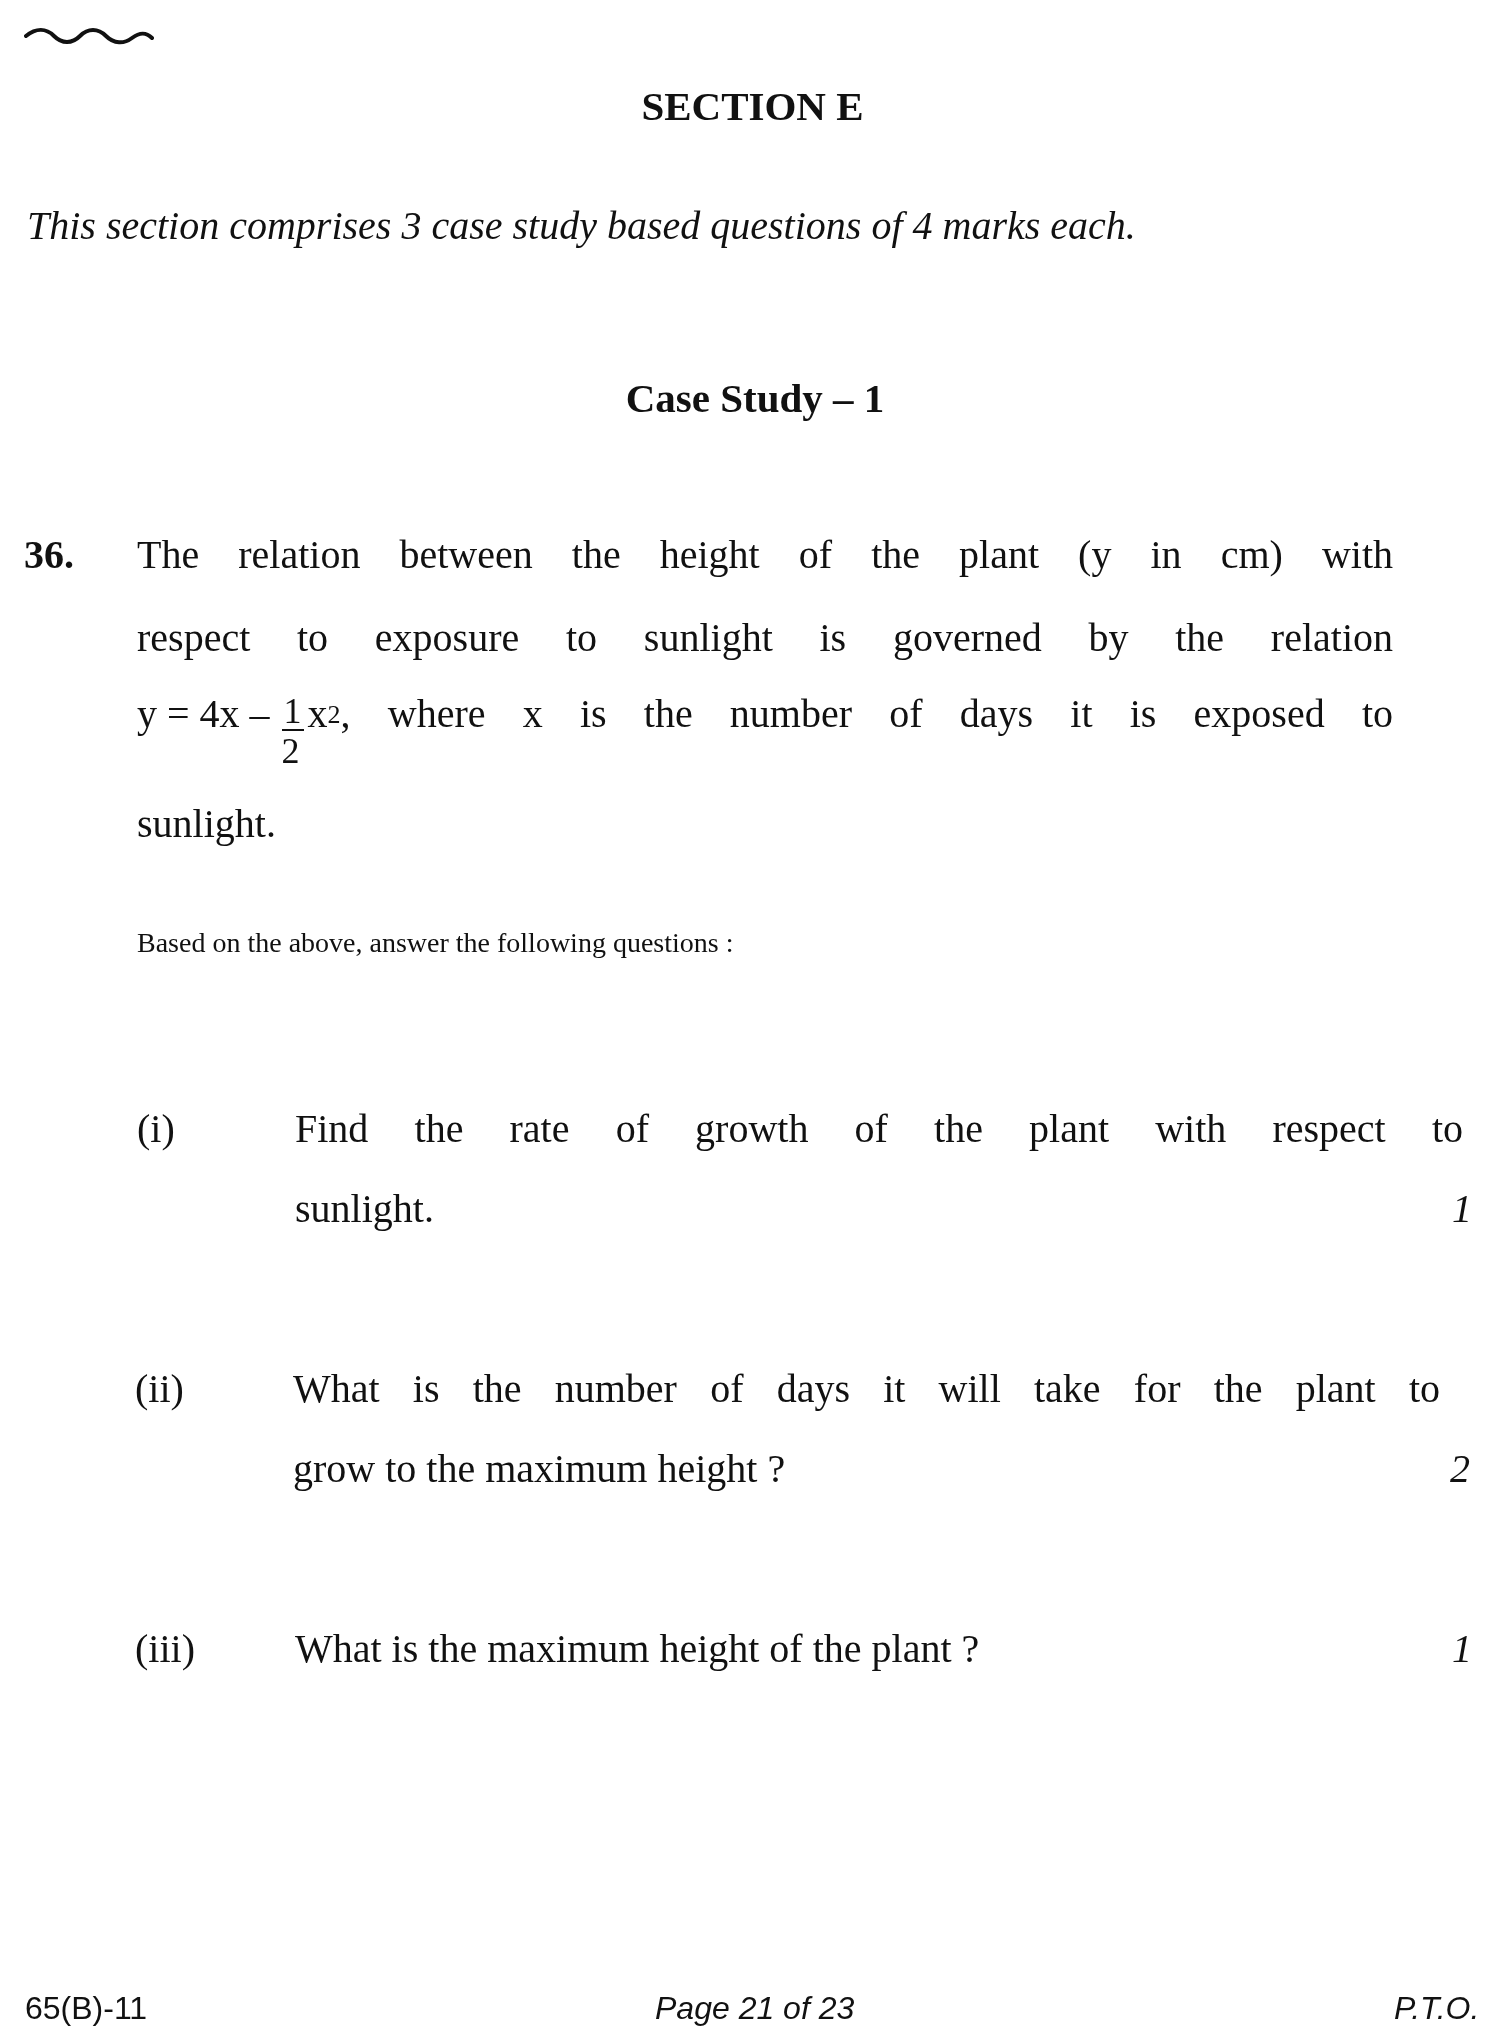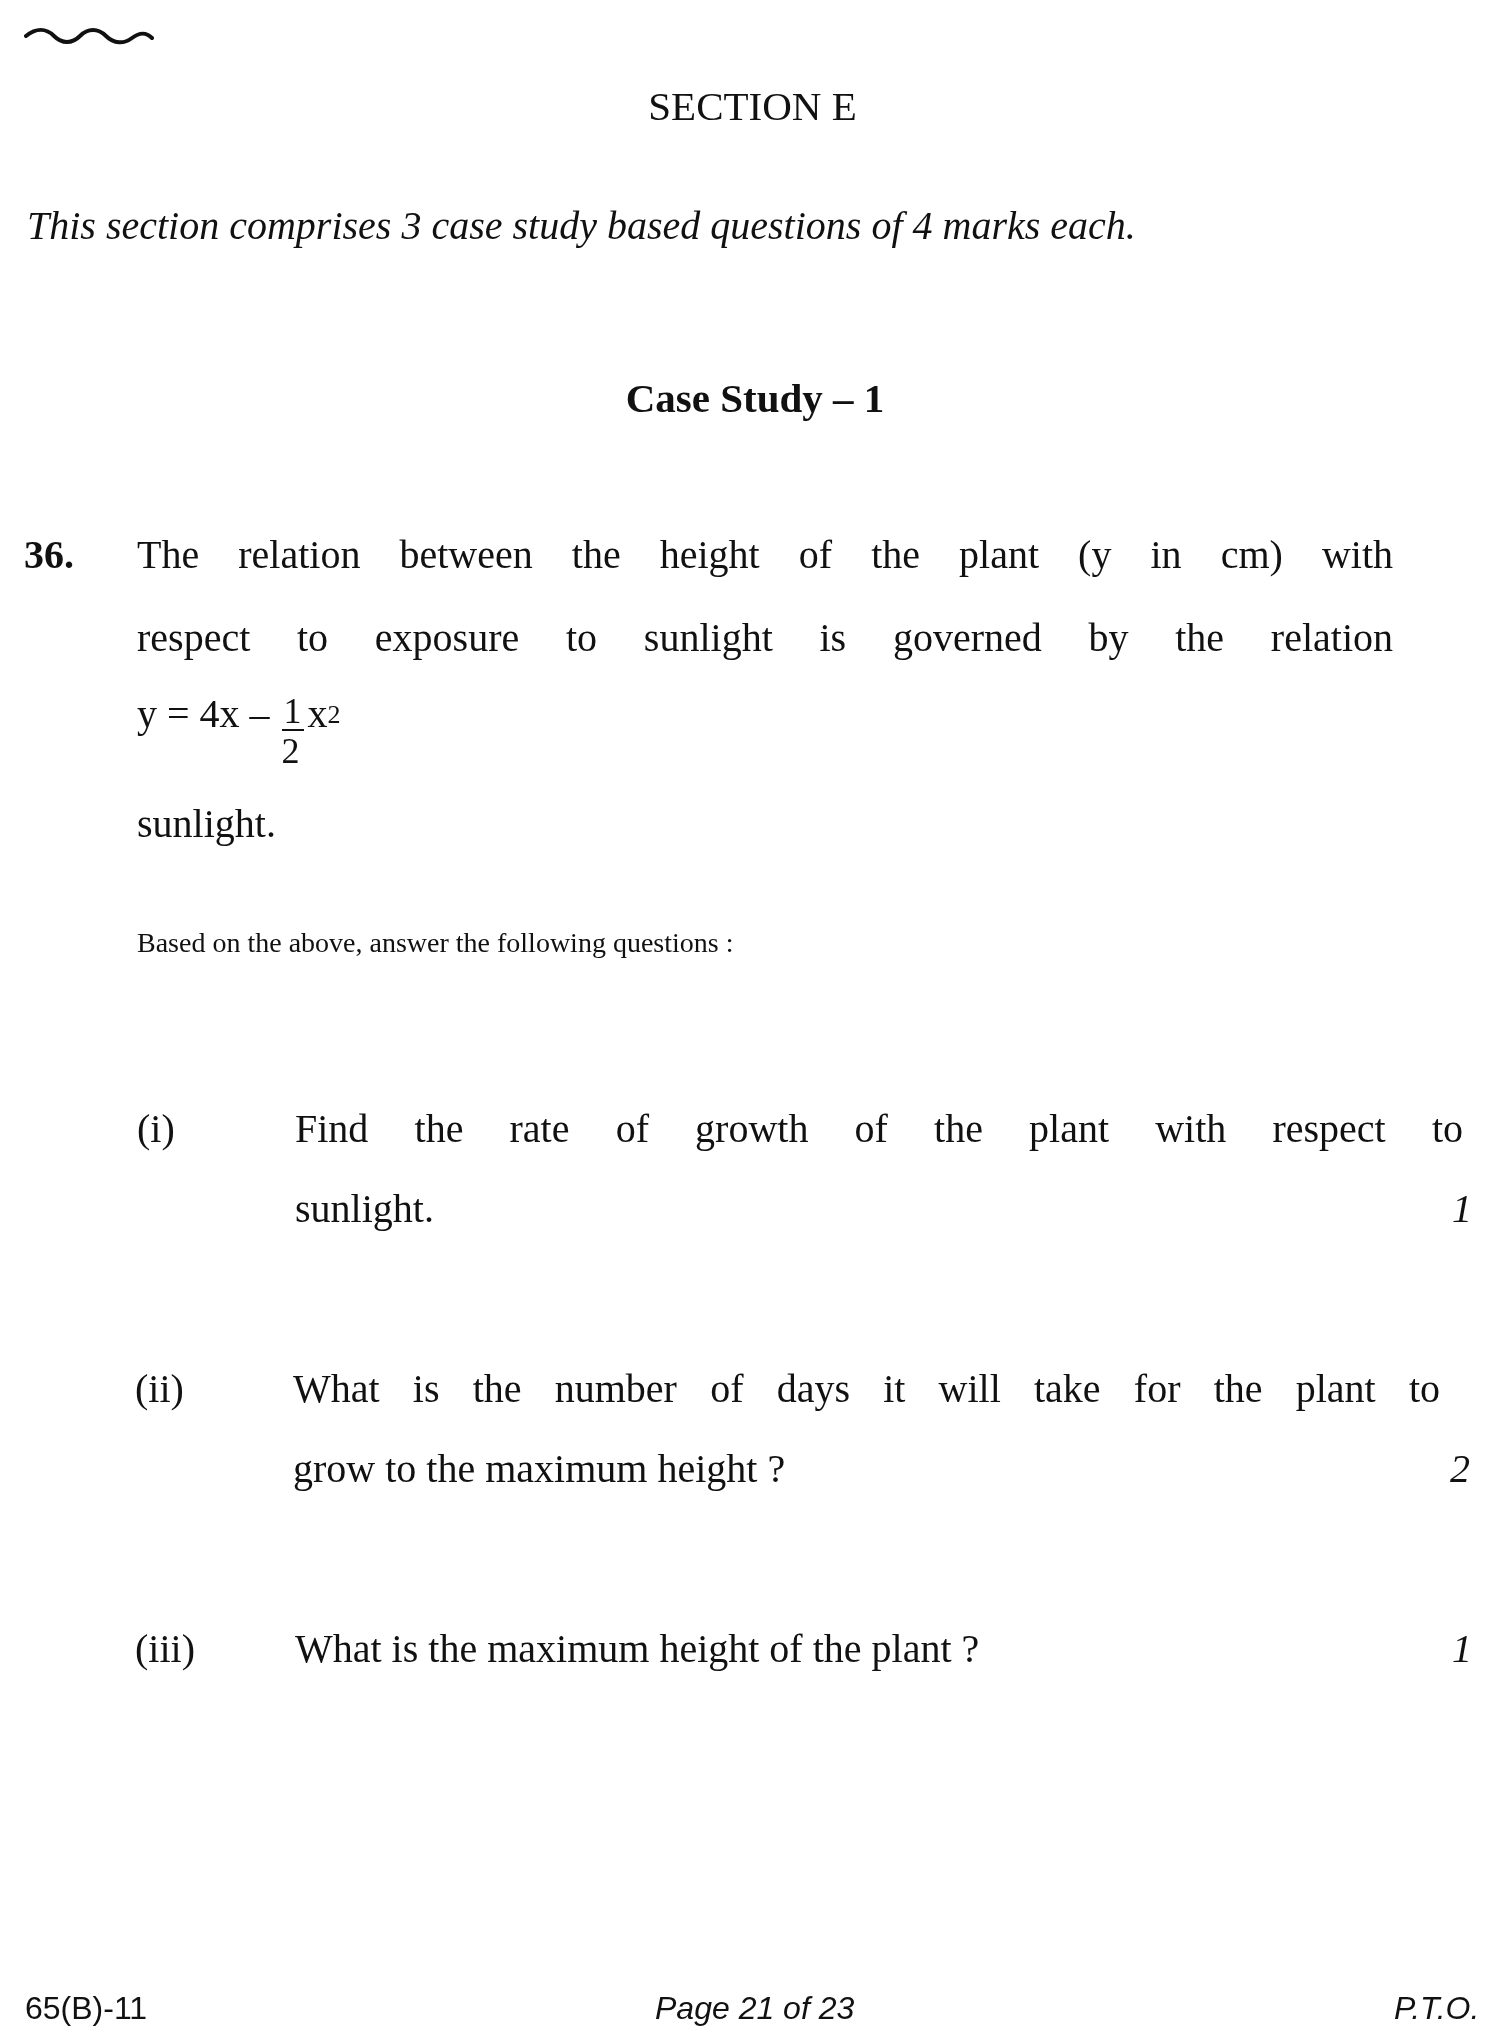--- a/index.html
+++ b/index.html
@@ -2,21 +2,21 @@
 <html><head>
 <meta charset="utf-8">
 <style>
   html, body { margin: 0; padding: 0; background: #ffffff; }
   body { width: 1505px; height: 2034px; position: relative; overflow: hidden;
          font-family: "DejaVu Serif", "Liberation Serif", serif; color: #111; }
   .abs { position: absolute; white-space: nowrap; }
   .serif { font-family: "Liberation Serif", "DejaVu Serif", serif; }
   #squiggle { left: 24px; top: 26px; width: 132px; height: 24px; }
   #section-title { left: 0; width: 1505px; top: 82px; text-align: center;
-                   font-weight: normal; font-size: 41px; letter-spacing: 0px; }
+                   font-weight: bold; font-size: 41px; letter-spacing: 0px; }
   #section-note { left: 27px; top: 202px; font-style: italic; font-size: 40px; text-align: center; }
   #case-title { left: 0; width: 1510px; top: 374px; text-align: center;
                 font-weight: bold; font-size: 41px; }
   #q-num { left: 24px; top: 531px; font-weight: bold; font-size: 40px; }
   .para-line { left: 137px; width: 1256px; text-align: justify; text-align-last: justify;
                font-size: 40px; }
   #line1 { top: 531px; }
   #line2 { top: 614px; }
   #line3 { top: 690px; width: 1256px; display: flex; align-items: baseline; }
   #line4 { top: 800px; left: 137px; font-size: 40px; }
@@ -62,20 +62,21 @@
 <div id="line2" class="abs para-line serif">respect to exposure to sunlight is governed by the relation</div>
 
 <div id="line3" class="abs para-line serif">
   <span>y = 4x –</span>
   <span class="frac">
     <span class="num">1</span>
     <span class="den">2</span>
   </span>
   <span>x</span>
     <sup>2</sup>
+    <span style="flex:1; text-align: justify; text-align-last: justify;">, where x is the number of days it is exposed to</span>
 </div>
 
 <div id="line4" class="abs serif">sunlight.</div>
 <div id="intro" class="abs serif">Based on the above, answer the following questions :</div>
 
 <div id="sq1-label" class="abs serif sub-label">(i)</div>
 <div id="sq1-l1" class="abs serif sub-text">Find the rate of growth of the plant with respect to</div>
 <div id="sq1-l2" class="abs serif sub-text">sunlight.</div>
 <div id="sq1-mark" class="abs serif mark">1</div>
 

